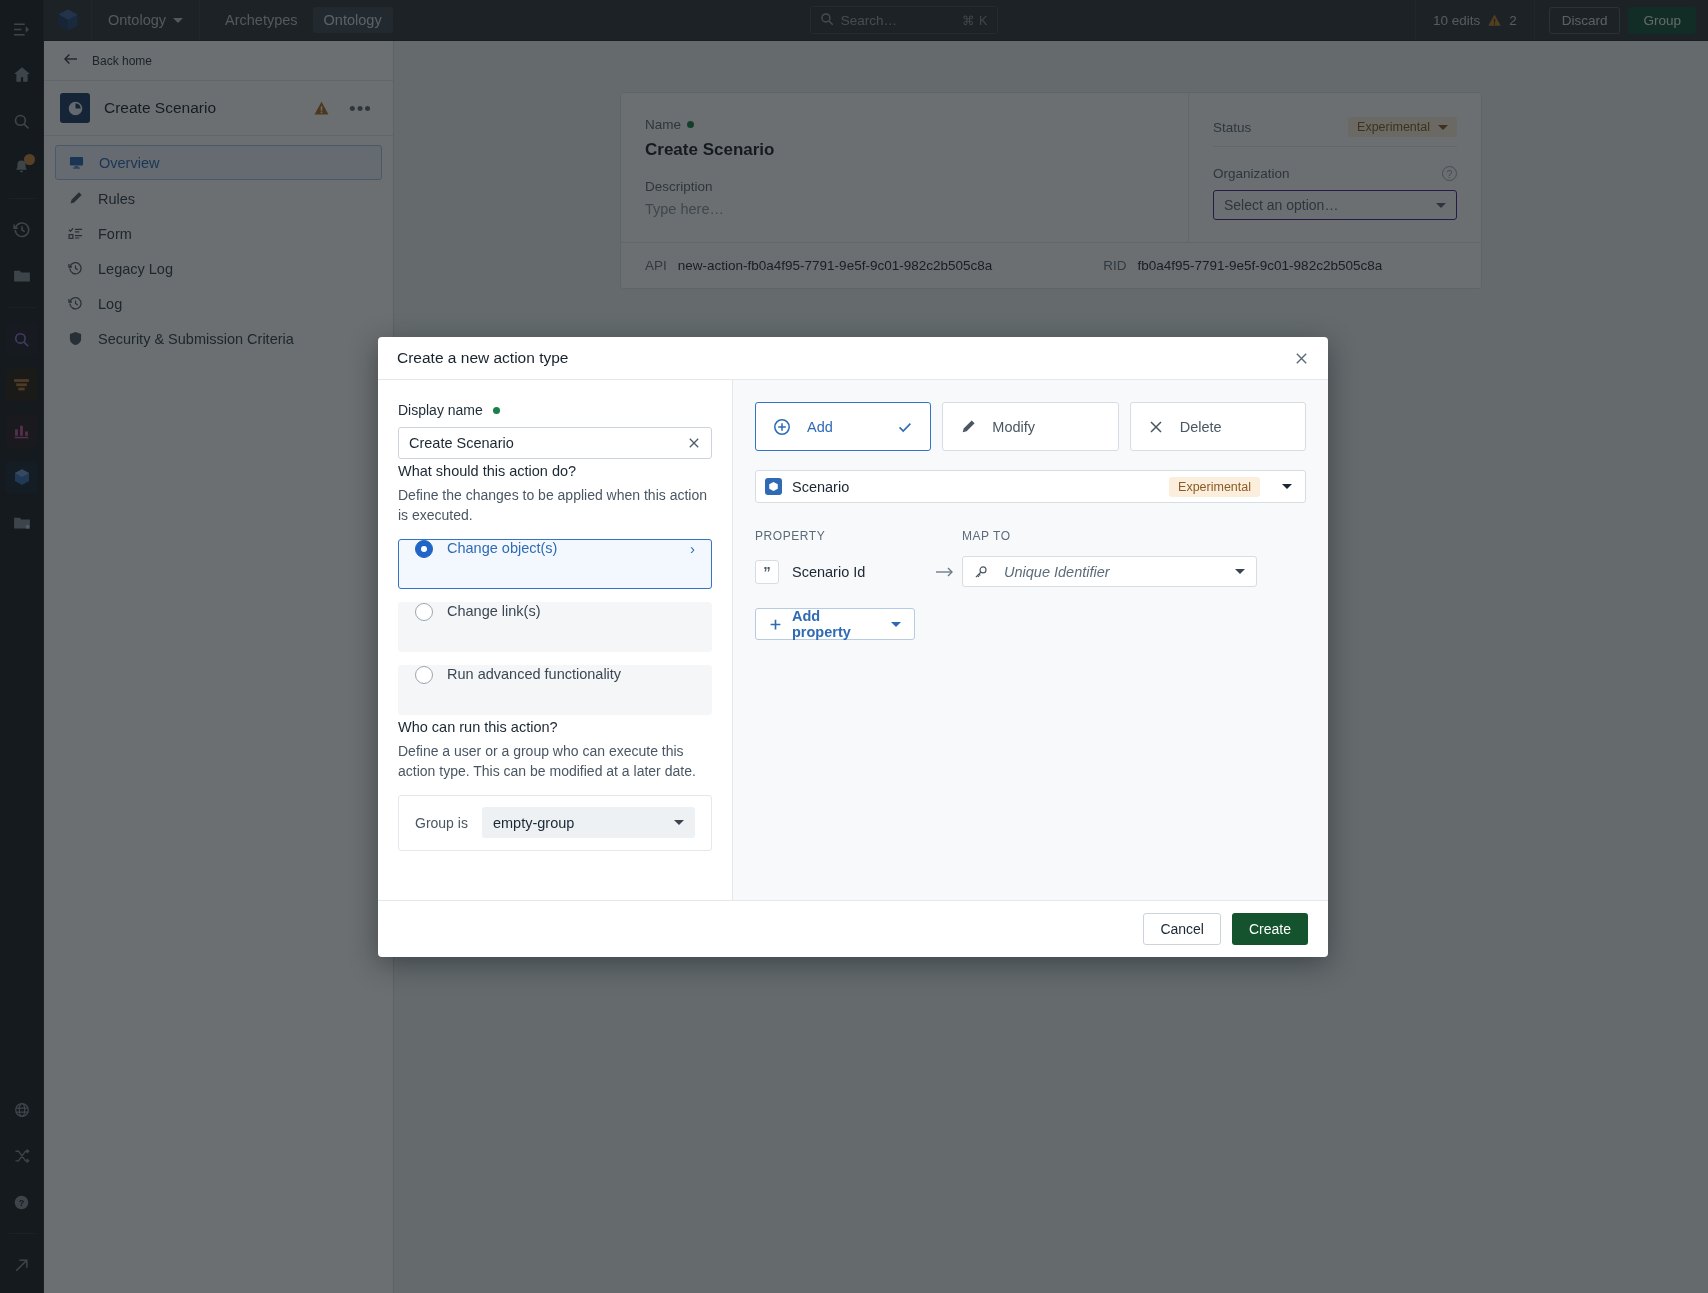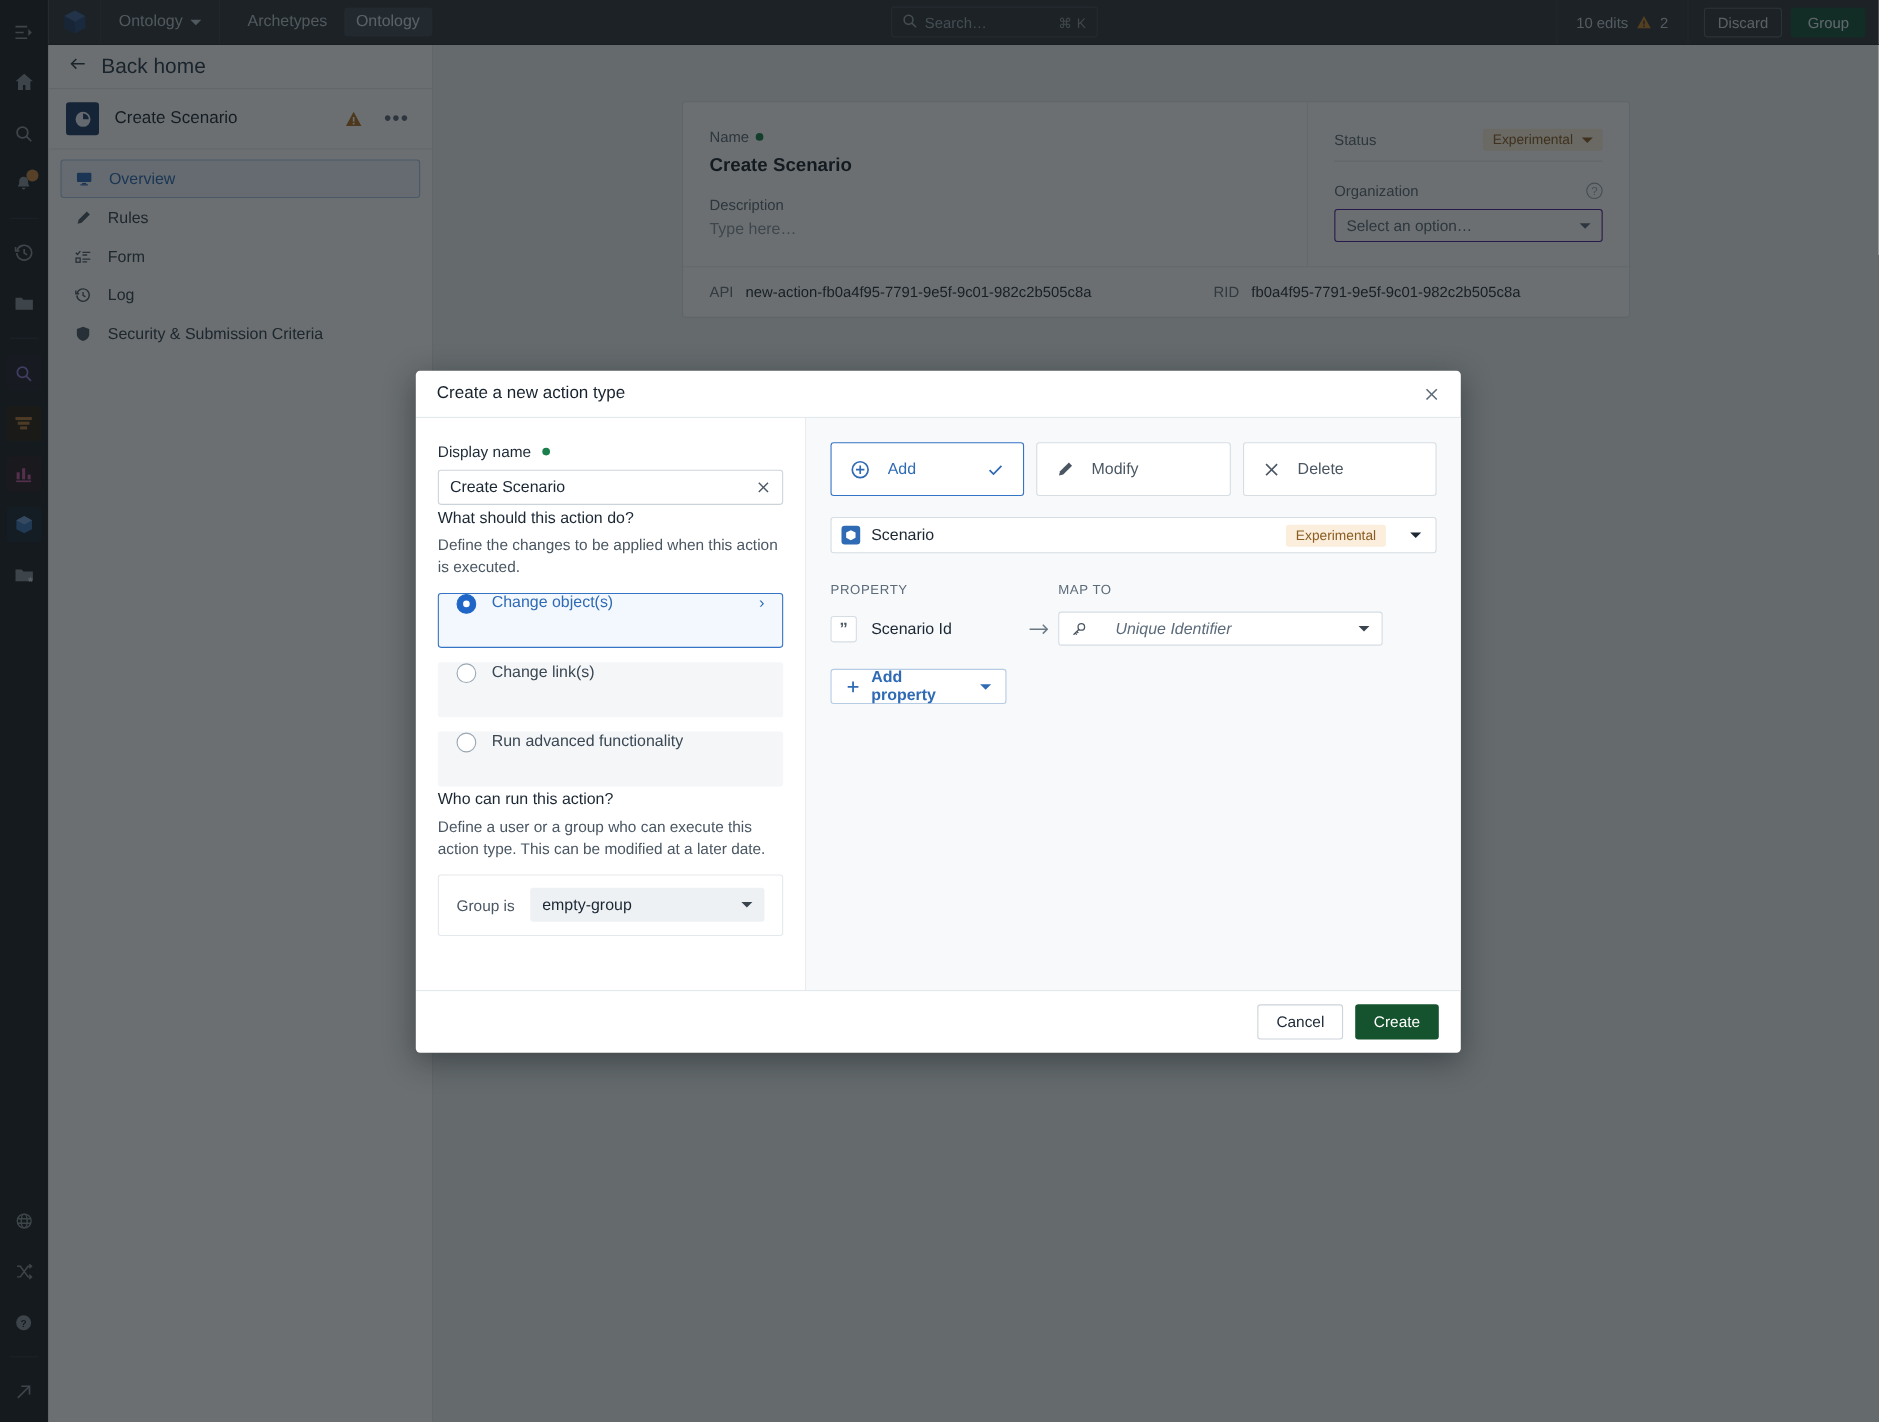--- a/index.html
+++ b/index.html
@@ -113,21 +113,21 @@
   .body-row { flex: 1 1 auto; display: flex; min-height: 0; background: #f5f8fa; }
 
   .sidebar {
     width: 350px; flex: 0 0 350px;
     background: #ffffff; border-right: 1px solid #d8dee3;
     display: flex; flex-direction: column;
   }
   .sb-back {
     display: flex; align-items: center; gap: 13px;
     height: 40px; padding: 0 19px;
-    font-size: 19px; color: #2b3b4a;
+    font-size: 12px; color: #2b3b4a;
     border-bottom: 1px solid #e3e8ec;
   }
   .sb-title {
     display: flex; align-items: center; gap: 14px;
     height: 55px; padding: 0 16px;
     border-bottom: 1px solid #e3e8ec;
   }
   .sb-avatar {
     width: 30px; height: 30px; border-radius: 3px;
     background: #1f3a68; color: #e9f0f7;
@@ -308,21 +308,21 @@
   .quote-box {
     width: 24px; height: 24px; border: 1px solid #d6dde3; border-radius: 3px;
     background: #fff; color: #4a5763;
     display:flex; align-items:center; justify-content:center;
     font-size: 15px; font-weight:bold; line-height: 1; flex:0 0 24px;
   }
   .arrow { width: 27px; flex:0 0 27px; color:#6b7883; display:flex; align-items:center; }
   .mapto {
     width: 295px; flex: 0 0 295px; height: 31px;
     background: #fff; border: 1px solid #d6dde3; border-radius: 3px;
-    display: flex; align-items: center; gap: 26px; padding: 0 11px;
+    display: flex; align-items: center; gap: 16px; padding: 0 11px;
     font-size: 14.5px; color: #5c6b7a; font-style: italic;
   }
   .mapto .caret { margin-left: auto; border-top-color: #39444f; }
   .addprop {
     margin-top: 21px; width: 160px; height: 32px;
     border: 1px solid #b6cbe4; border-radius: 3px; background:#fff;
     display: flex; align-items: center; gap: 10px; padding: 0 13px;
     font-size: 14.5px; color: #2f6bb5; font-weight: bold;
   }
   .addprop .caret { margin-left: auto; border-top-color: #2f6bb5; }
@@ -545,20 +545,30 @@
             </div>
             <div class="sb-item">
               <span class="ico">
                 <svg width="15" height="15" viewBox="0 0 16 16" fill="none" stroke="currentColor" stroke-width="1.3">
                     <path d="M1 4l1.6 1.7L5.4 2.4"></path>
                     <rect x="1.2" y="9.2" width="4" height="4"></rect>
                     <path d="M7.4 3.6H15M7.4 6.2H12M7.4 10.2H15M7.4 12.8H12"></path>
                   </svg>
               </span>
               <span>Form</span>
+            </div>
+            <div class="sb-item">
+              <span class="ico">
+                <svg width="15" height="15" viewBox="0 0 16 16" fill="none" stroke="currentColor" stroke-width="1.35">
+                    <path d="M2.2 6.2A6 6 0 112 8"></path>
+                    <path d="M1 3.2v3.2h3.2"></path>
+                    <path d="M8 4.7V8l2.4 1.5"></path>
+                  </svg>
+              </span>
+              <span>Legacy Log</span>
             </div>
             <div class="sb-item">
               <span class="ico">
                 <svg width="15" height="15" viewBox="0 0 16 16" fill="none" stroke="currentColor" stroke-width="1.35">
                     <path d="M2.2 6.2A6 6 0 112 8"></path>
                     <path d="M1 3.2v3.2h3.2"></path>
                     <path d="M8 4.7V8l2.4 1.5"></path>
                   </svg>
               </span>
               <span>Log</span>

